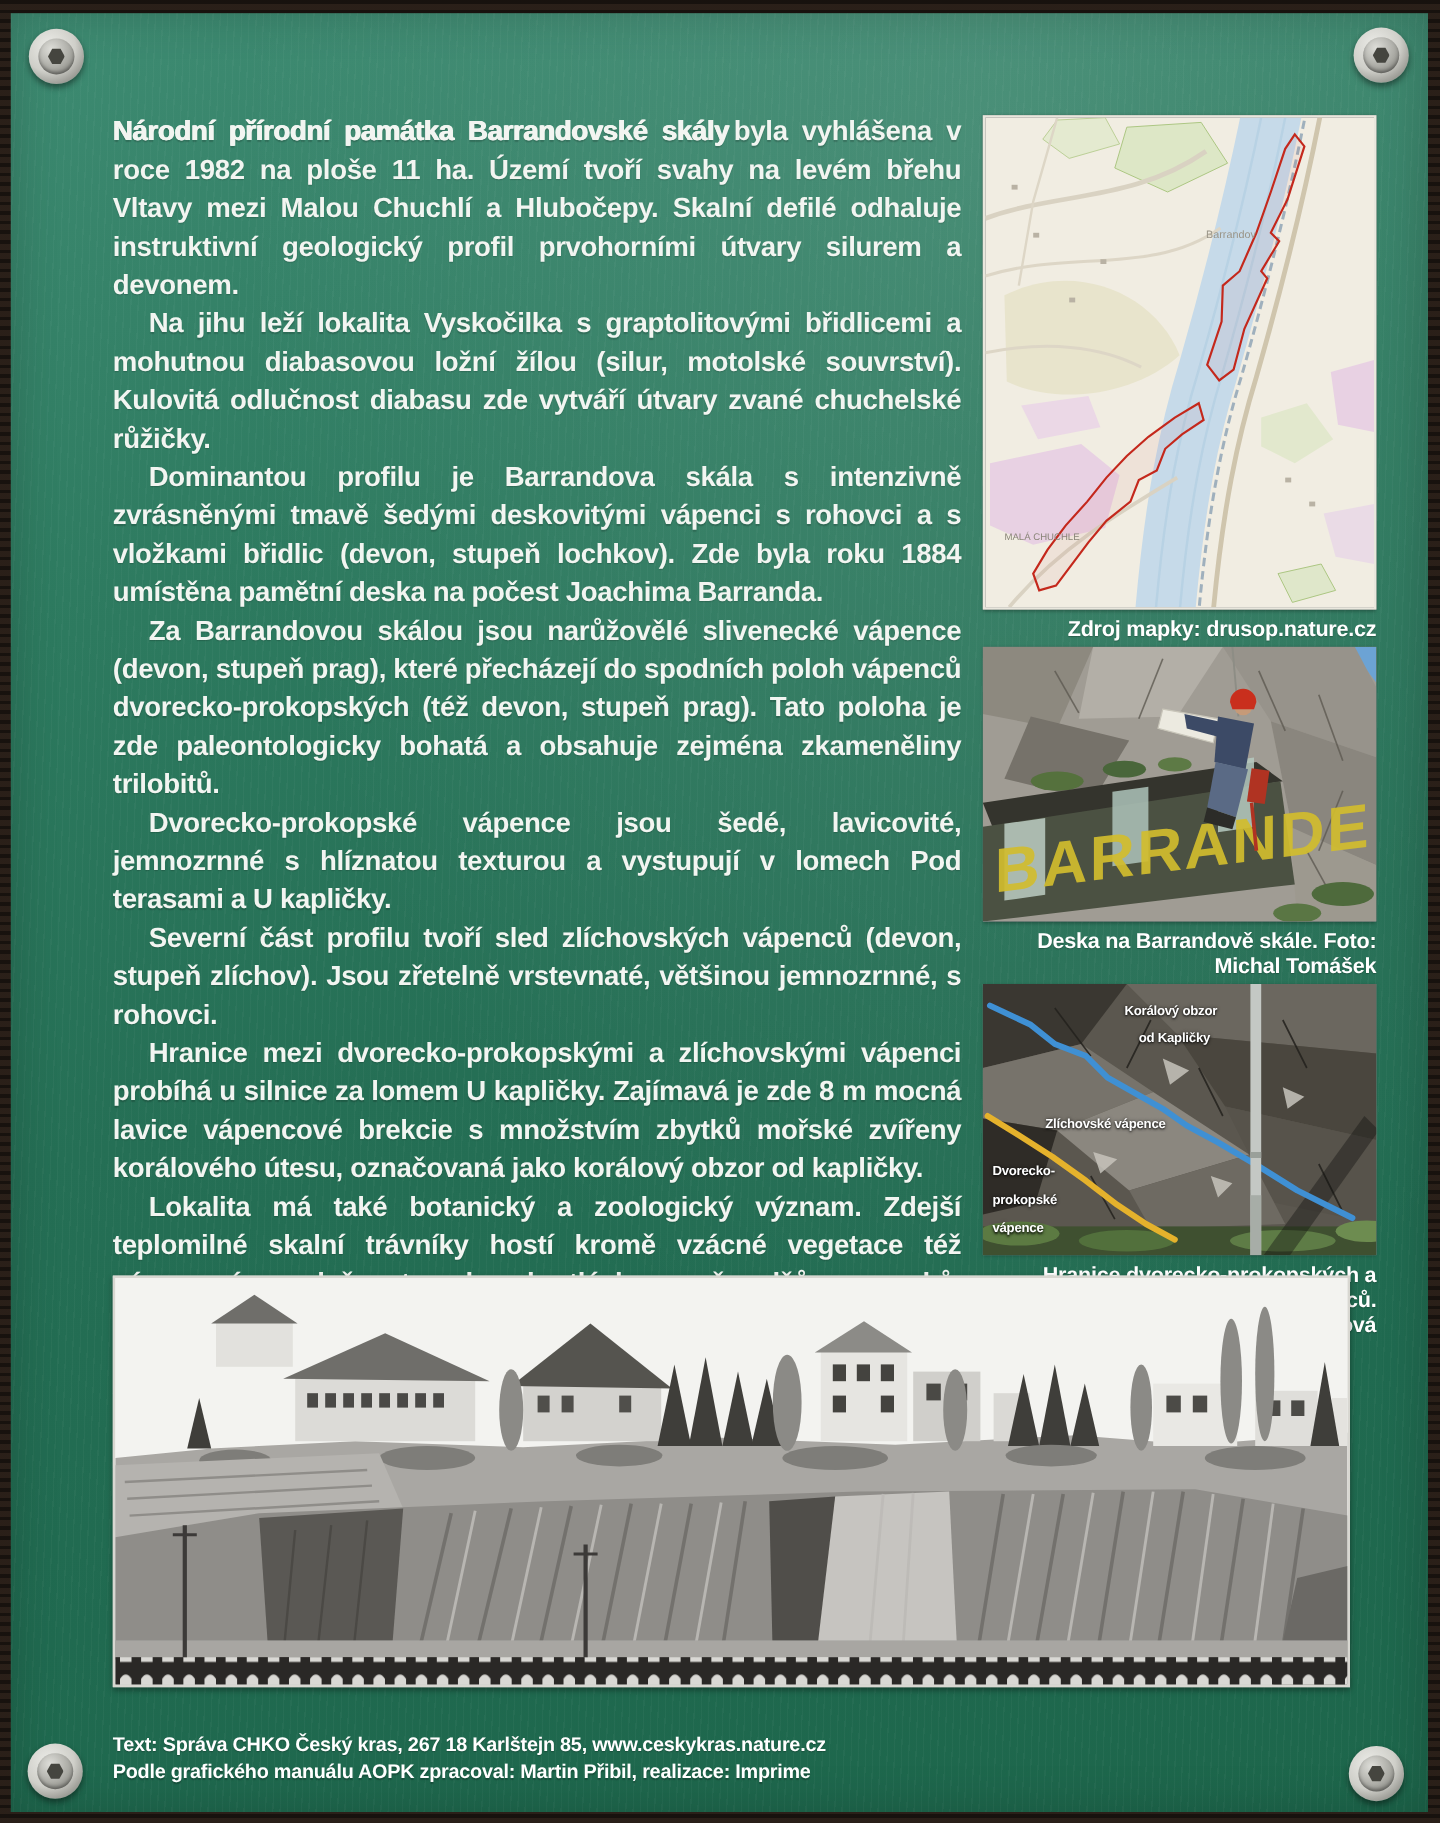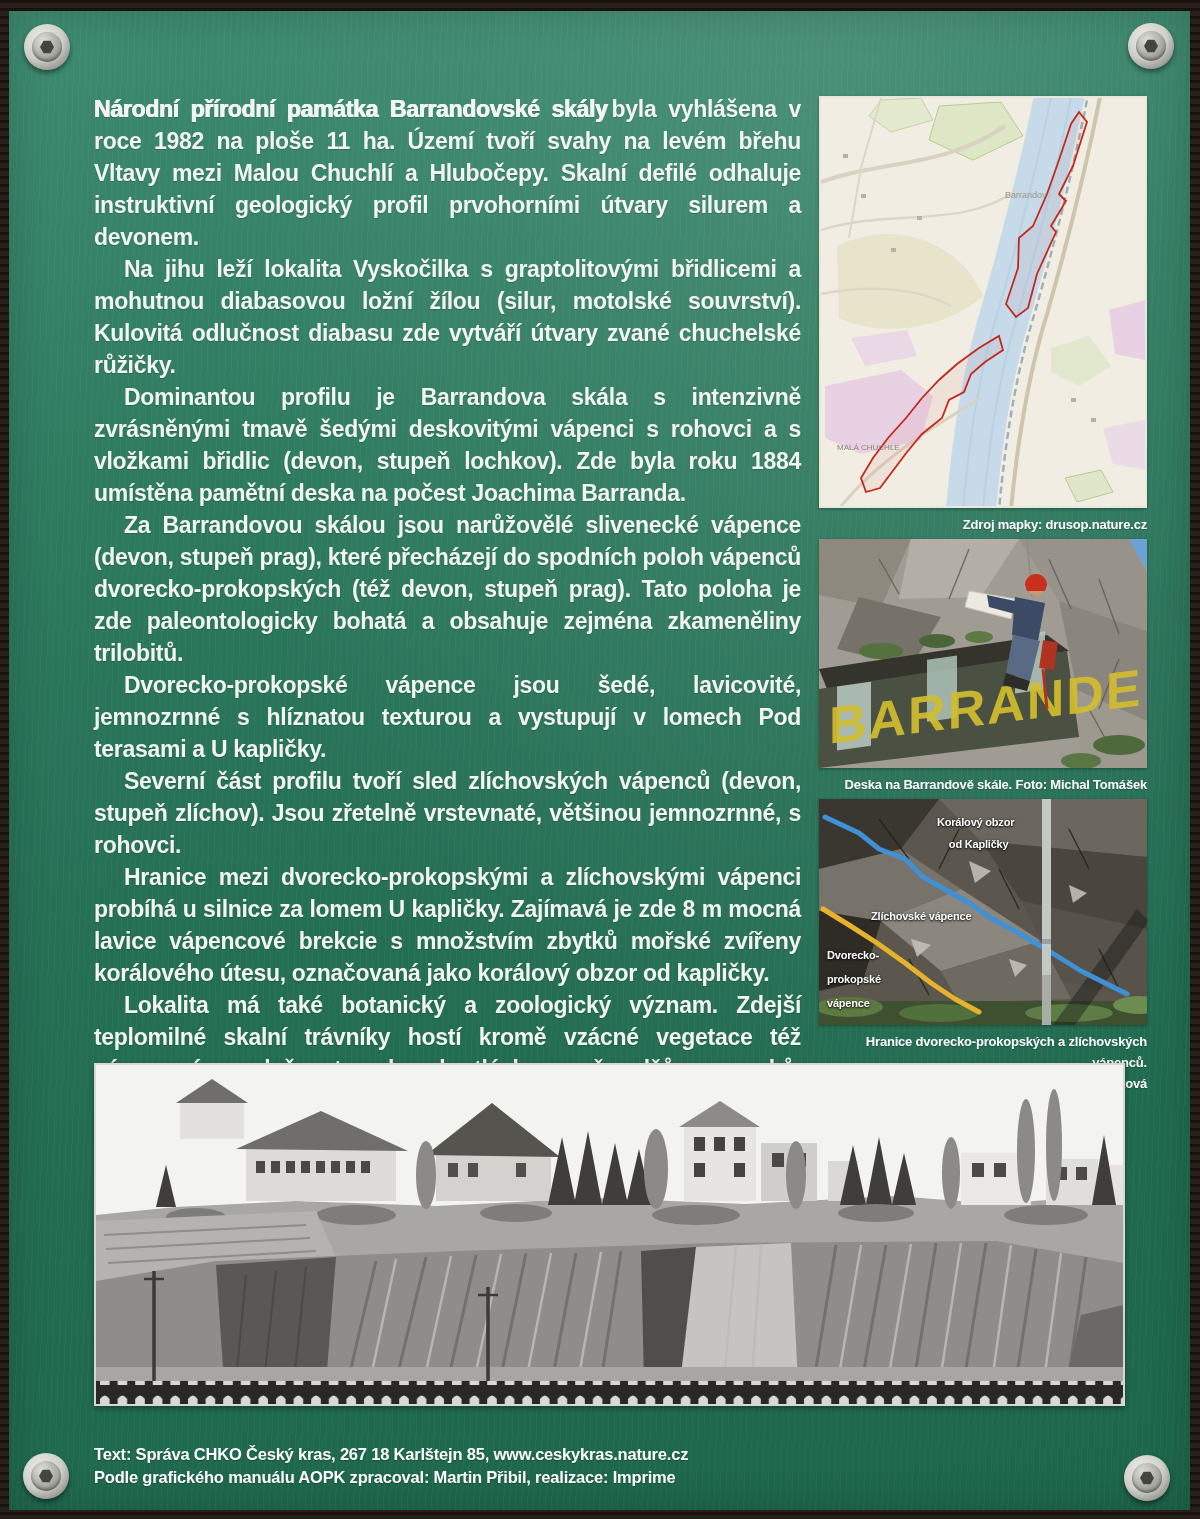--- a/index.html
+++ b/index.html
@@ -40,21 +40,21 @@
     text-shadow:0 1px 1px rgba(0,0,0,.18);
   }
   .text-col p{margin:0;text-indent:30px;}
   .text-col p.first{text-indent:0;}
   .lead{text-shadow:.6px 0 currentColor, -.3px 0 currentColor, 0 1px 1px rgba(0,0,0,.18);margin-right:4px;}
   .right-col{position:absolute;left:810px;top:85px;width:328px;}
   figure{margin:0;position:relative;}
   .fig{width:328px;overflow:hidden;box-shadow:0 1px 3px rgba(0,0,0,.35);background:#888;}
   .fig svg{display:block;}
   .fig-caption{
-    font-size:13px;font-weight:bold;color:#fff;text-align:right;
+    font-size:18px;font-weight:bold;color:#fff;text-align:right;
     line-height:21px;margin:6px 0 4px;letter-spacing:-0.2px;
     text-shadow:0 1px 1px rgba(0,0,0,.25);
   }
   .map-frame{border:2px solid #e9e7dd;width:324px;}
   .overlay-label{
     position:absolute;color:#fff;font-weight:bold;font-size:11px;line-height:22px;
     letter-spacing:-0.2px;text-shadow:0 1px 2px rgba(0,0,0,.85), 0 0 3px rgba(0,0,0,.5);
     white-space:nowrap;
   }
   .panorama{

